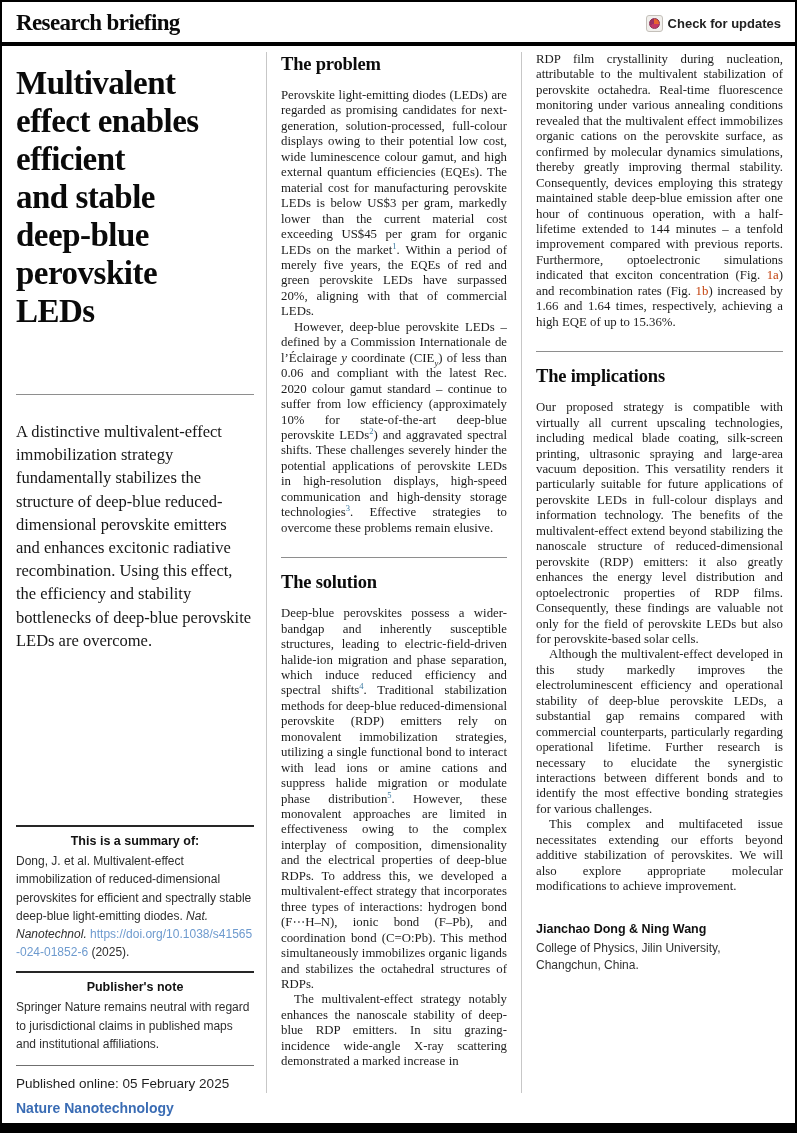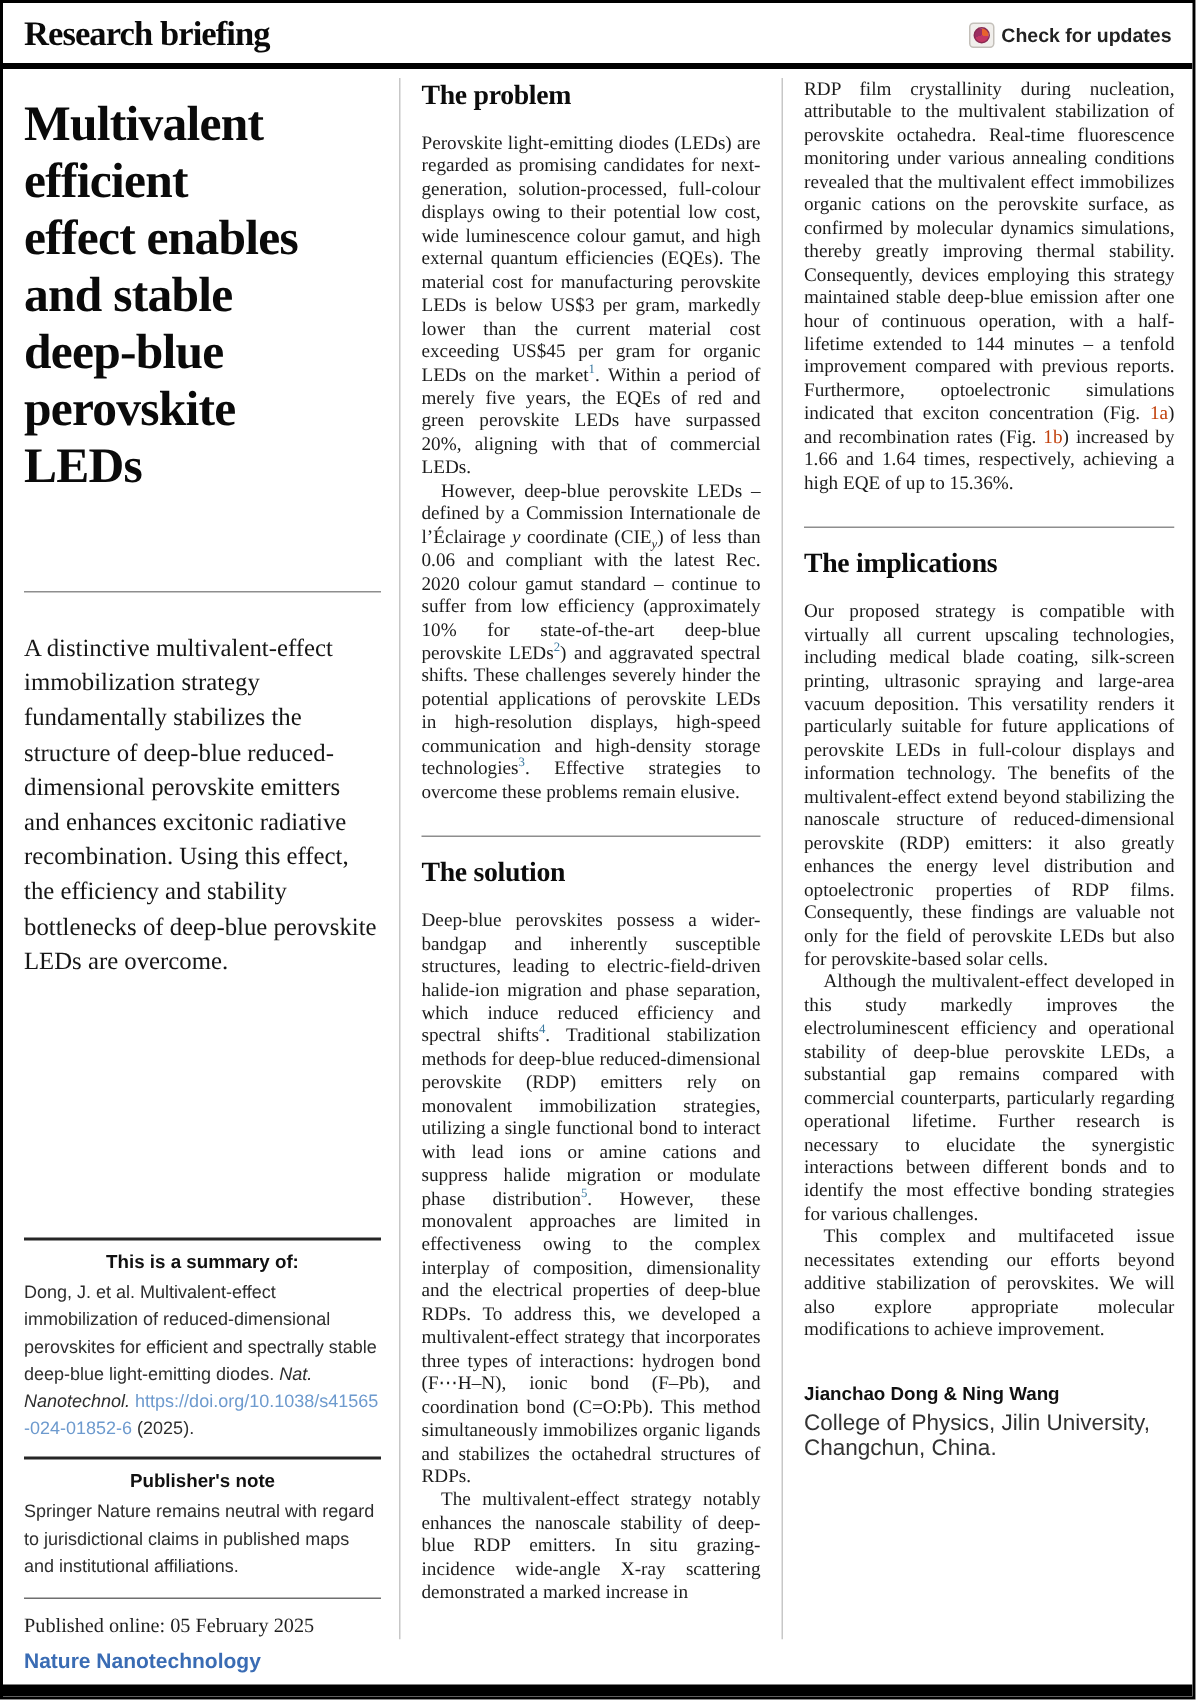--- a/index.html
+++ b/index.html
@@ -42,36 +42,36 @@
   .standfirst-rule { margin-top:64px; }
   .standfirst { margin-top:25px; font-size:16.5px; line-height:23.2px; color:#161616; }
   .left-bottom { margin-top:auto; font-family:"Liberation Sans", sans-serif; }
   .sans-head { font-size:12.5px; font-weight:bold; color:#111;
                margin:5px 0 2px 0; line-height:18px;text-align:center; }
   .sans-body { font-size:12px; line-height:18.2px; color:#2e2e2e; }
   .sans-body i { font-style:italic; }
   .doi-link { color:#6d9ace; text-decoration:none; word-break:break-all; cursor:pointer; }
   .left-bottom .rule-dark { margin-top:10px; }
   .pub-rule { margin-top:12px; }
-  .pub-online { font-family:Liberation Serif, serif; font-size:13.5px;
+  .pub-online { font-family:Liberation Sans, sans-serif; font-size:13.5px;
                 color:#1f1f1f; margin-top:9px; line-height:18px; }
   
   .sec-head { font-size:18.5px; font-weight:bold; color:#0c0c0c;
               margin:2px 0 13px 0; letter-spacing:-0.2px; }
   .body-p { font-size:12.8px; line-height:15.45px; text-align:justify;
             color:#1c1c1c; hyphens:auto; -webkit-hyphens:auto; }
   .body-p.indent { text-indent:13px; }
   .sec-rule { margin:21px 0 14px 0; }
   sup.ref { font-size:8.5px; color:#38789f; line-height:0; cursor:pointer; }
   sub { font-size:8.5px; line-height:0; }
   a.inlink { color:#c2410c; text-decoration:none; cursor:pointer; }
   
   .authors { margin-top:26px; font-family:Liberation Sans, sans-serif; }
   .author-names { font-size:12.5px; font-weight:bold; color:#111; line-height:17px; }
-  .author-affil { font-size:15px; color:#333; line-height:17px; margin-top:2px; }
+  .author-affil { font-size:12px; color:#333; line-height:17px; margin-top:2px; }
   
   .ftr { flex:0 0 auto; padding:6px 14px 6px 14px; }
   .journal-link { font-family:"Liberation Sans", sans-serif; font-size:14px;
                   font-weight:bold; color:#3a6cb4; text-decoration:none; cursor:pointer; }
   .bottom-bar { flex:0 0 auto; height:8px; background:#000; }
 </style>
 </head>
 <body>
 
 <div class="page">
@@ -85,22 +85,22 @@
       <span class="check-label">Check for updates</span>
     </div>
   </header>
   <div class="hdr-rule"></div>
 
   <div class="columns">
 
     <aside class="col col-left">
       <h1 class="headline">
         <span>Multivalent</span>
+        <span>effect enables</span>
         <span>efficient</span>
-        <span>effect enables</span>
         <span>and stable</span>
         <span>deep-blue</span>
         <span>perovskite</span>
         <span>LEDs</span>
       </h1>
       <div class="rule-gray standfirst-rule"></div>
       <p class="standfirst">A distinctive multivalent-effect immobilization strategy fundamentally stabilizes the structure of deep-blue reduced-dimensional perovskite emitters and enhances excitonic radiative recombination. Using this effect, the efficiency and stability bottlenecks of deep-blue perovskite LEDs are overcome.</p>
 
       <div class="left-bottom">
         <div class="rule-dark"></div>

